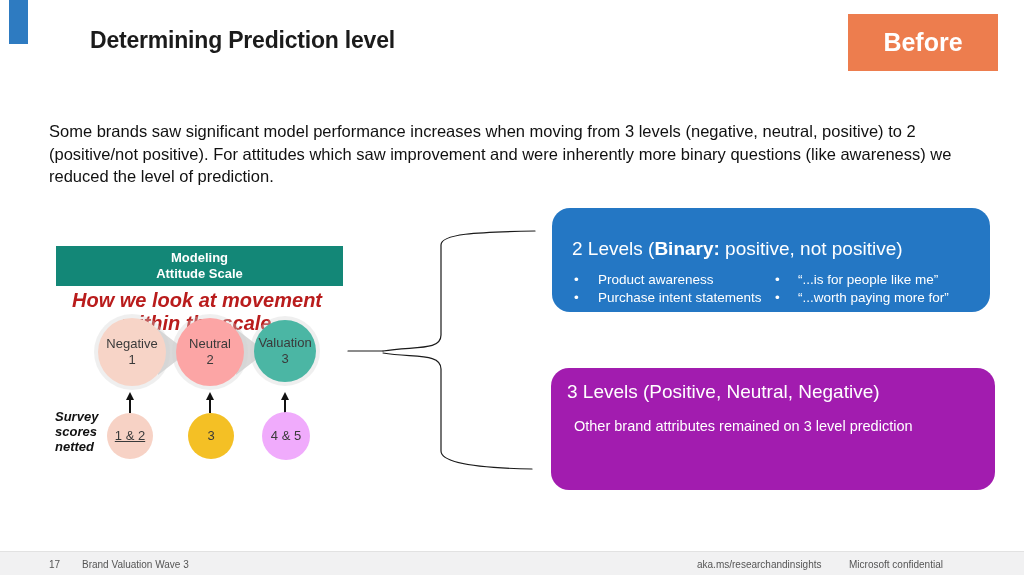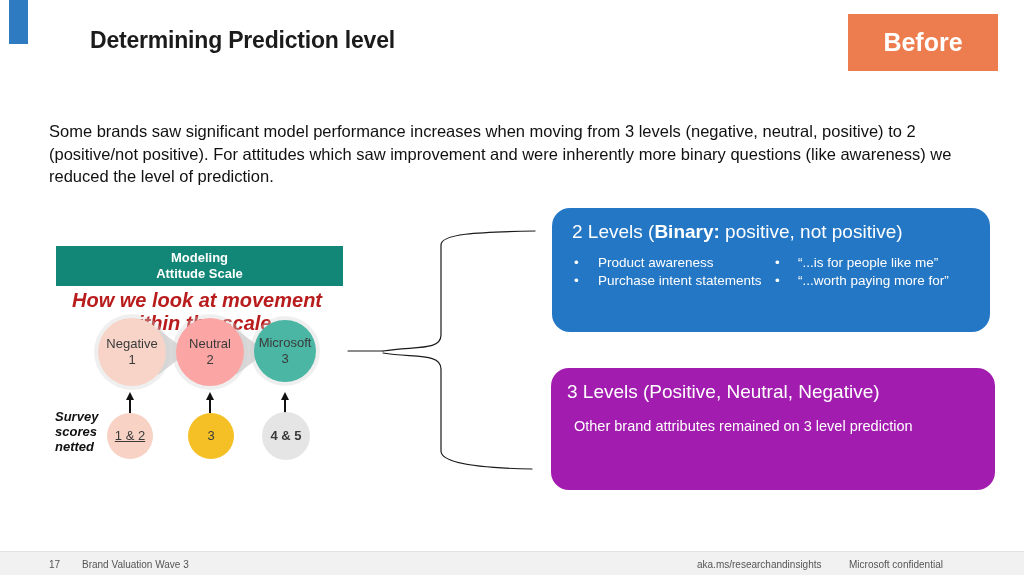--- a/index.html
+++ b/index.html
@@ -42,21 +42,21 @@
   .a1 { left:125px; top:392px; }
   .a2 { left:205px; top:392px; }
   .a3 { left:280px; top:392px; }
 
   .survey-label { position:absolute; left:55px; top:409px; width:54px;
                   font-size:13px; font-style:italic; font-weight:bold; line-height:15px; color:#111; }
 
   .brace { position:absolute; left:345px; top:223px; }
 
   .box { position:absolute; border-radius:18px; color:#fff; }
-  .blue-box { left:552px; top:208px; width:438px; height:124px; padding:13px 20px; }
+  .blue-box { left:552px; top:208px; width:438px; height:104px; padding:30px 20px; }
   .navy-box { left:551px; top:368px; width:444px; height:122px; padding:13px 16px; }
   .box-title { font-size:19px; }
   .bullet-cols { display:flex; margin-top:11px; }
   .bullet-col { font-size:13.5px; line-height:17.5px; }
   .bullet-col.left { width:201px; }
   .bullet { display:flex; }
   .bullet .dot { width:26px; flex:0 0 26px; text-align:left; padding-left:2px; }
   .bullet-col.right .bullet .dot { width:25px; flex:0 0 25px; }
   .navy-body { margin:15px 0 0 7px; font-size:14.5px; }
 
@@ -93,21 +93,21 @@
 
   <div class="circle c1" style="background-color: rgb(247, 212, 199);">
     <div>Negative</div>
     <div>1</div>
   </div>
   <div class="circle c2" style="background-color: #fca5a5;">
     <div>Neutral</div>
     <div>2</div>
   </div>
   <div class="circle c3" style="background-color: rgb(75, 182, 164);">
-    <div>Microsoft</div>
+    <div>Valuation</div>
     <div>3</div>
   </div>
 
   <div class="up-arrow a1">
       <span class="head"></span>
       <span class="stem"></span>
     </div>
   <div class="up-arrow a2">
       <span class="head"></span>
       <span class="stem"></span>
@@ -118,21 +118,21 @@
     </div>
 
   <div class="survey-label">Survey scores netted</div>
 
   <div class="circle n1" style="background-color: rgb(247, 210, 197); text-decoration: underline;">
     <div>1 &amp; 2</div>
   </div>
   <div class="circle n2" style="background-color: rgb(244, 192, 37);">
     <div>3</div>
   </div>
-  <div class="circle n3" style="background-color: #e5e5e5; font-weight: bold;">
+  <div class="circle n3" style="background-color: #f0abfc;">
     <div>4 &amp; 5</div>
   </div>
 
   <svg class="brace" width="195" height="250" viewBox="0 0 195 250">
     <path d="M3,128 L38,128" stroke="#1a1a1a" stroke-width="1.2" fill="none" stroke-linecap="round"></path>
     <path d="M38,128 C70,123 96,128 96,112 L96,22 C96,11 130,9 190,8" stroke="#1a1a1a" stroke-width="1.2" fill="none" stroke-linecap="round"></path>
     <path d="M38,130 C70,135 96,130 96,146 L96,228 C96,240 130,245 187,246" stroke="#1a1a1a" stroke-width="1.2" fill="none" stroke-linecap="round"></path>
   </svg>
 
   <div class="box blue-box" style="background-color: rgb(36, 119, 196);">

